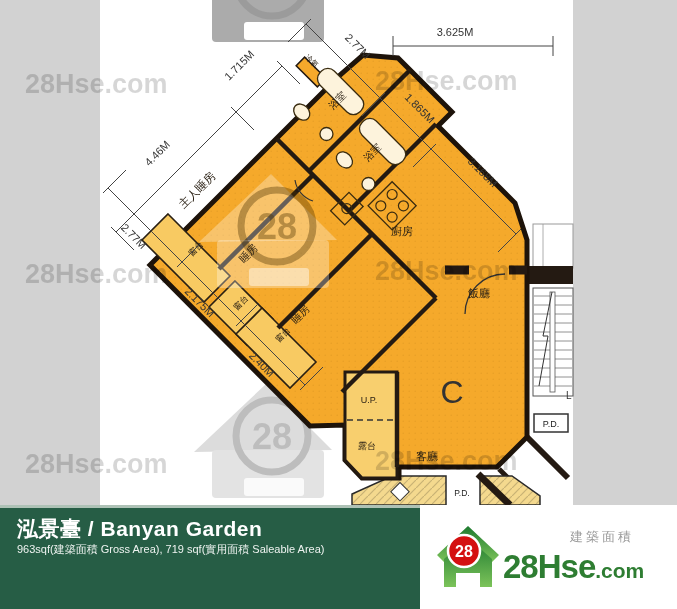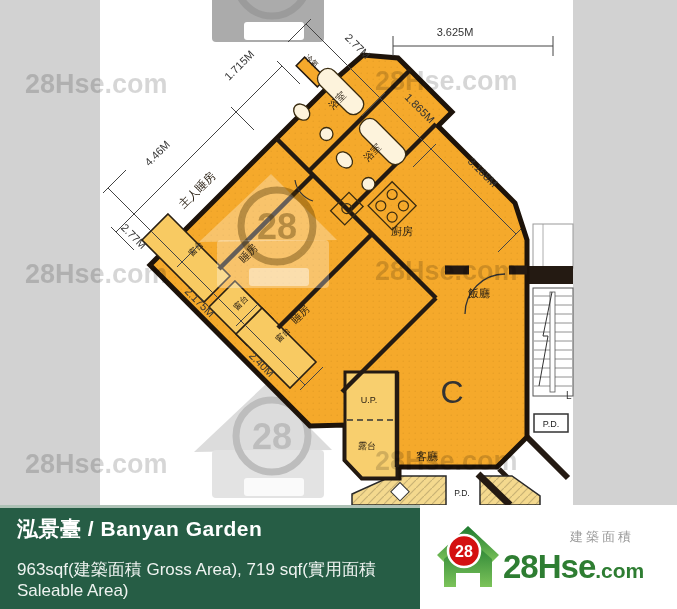--- a/index.html
+++ b/index.html
@@ -6,21 +6,21 @@
   body{font-family:"Liberation Sans","DejaVu Sans",sans-serif;}
   #stage{position:relative;width:677px;height:609px;overflow:hidden;background:#fff;}
   #plan-svg{position:absolute;left:0;top:0;}
   
   #footer{position:absolute;left:0;top:505px;width:677px;height:104px;background:#fff;}
   #footer-strip{position:absolute;left:0;top:0;width:420px;height:3px;background:#aec2b6;}
   #footer-green{position:absolute;left:0;top:3px;width:420px;height:101px;background:#265d45;color:#fff;padding:8px 0 0 17px;box-sizing:border-box;}
   .ft-title{font-size:21px;font-weight:600;letter-spacing:.5px;line-height:1.25;}
   .ft-addr{font-size:15px;color:#e3ece7;margin-top:3px;}
   .ft-tower{font-size:12px;font-weight:700;margin-top:5px;white-space:pre-wrap;}
-  .ft-area{font-size:17px;color:#eef3f0;margin-top:16px;}
+  .ft-area{font-size:11px;color:#eef3f0;margin-top:0;}
   
   #brand{position:absolute;left:420px;top:3px;width:257px;height:101px;background:#fff;}
   #brand-tagline{position:absolute;left:150px;top:20px;font-size:13px;color:#9a9a9a;letter-spacing:3px;}
   #brand-icon{position:absolute;left:14px;top:13px;}
   #brand-text{position:absolute;left:83px;top:40px;white-space:nowrap;}
   .brand-big{font-size:33px;font-weight:800;color:#2e7d32;letter-spacing:-1px;}
   .brand-small{font-size:21px;font-weight:800;color:#2e7d32;margin-top:15px;}
 </style>
 </head>
 <body>

